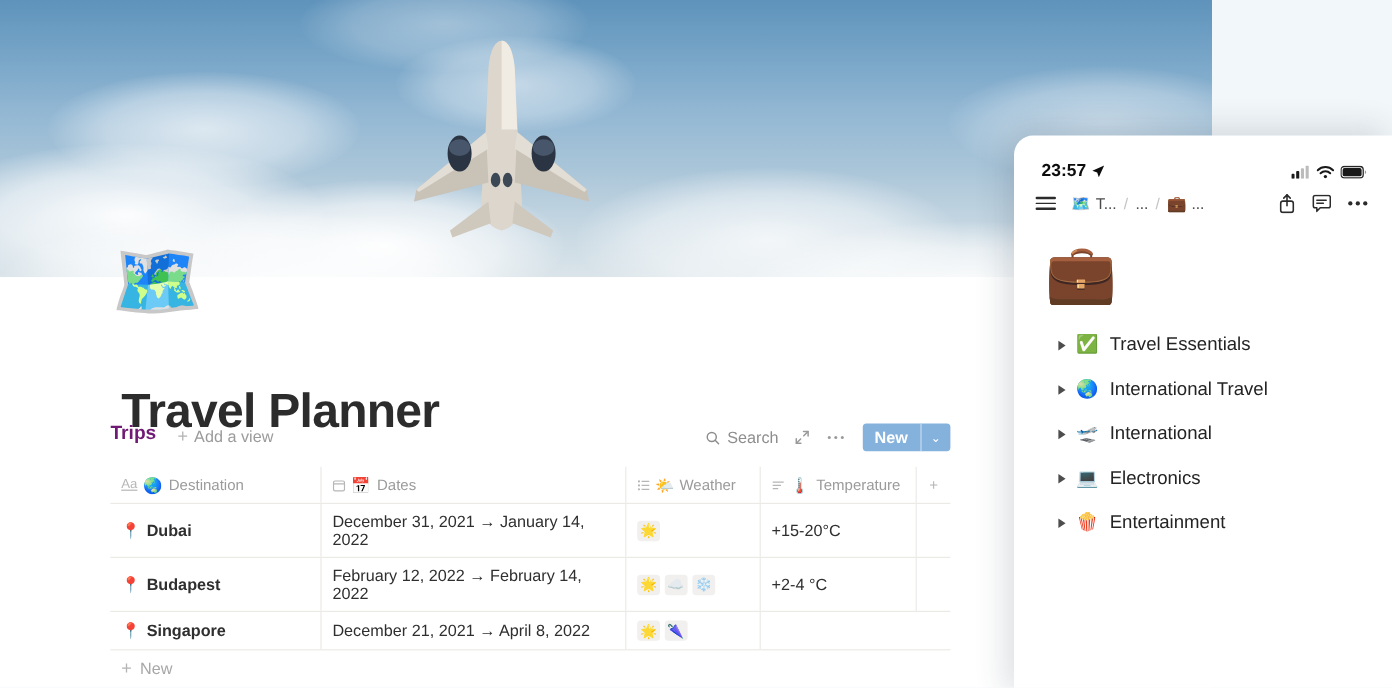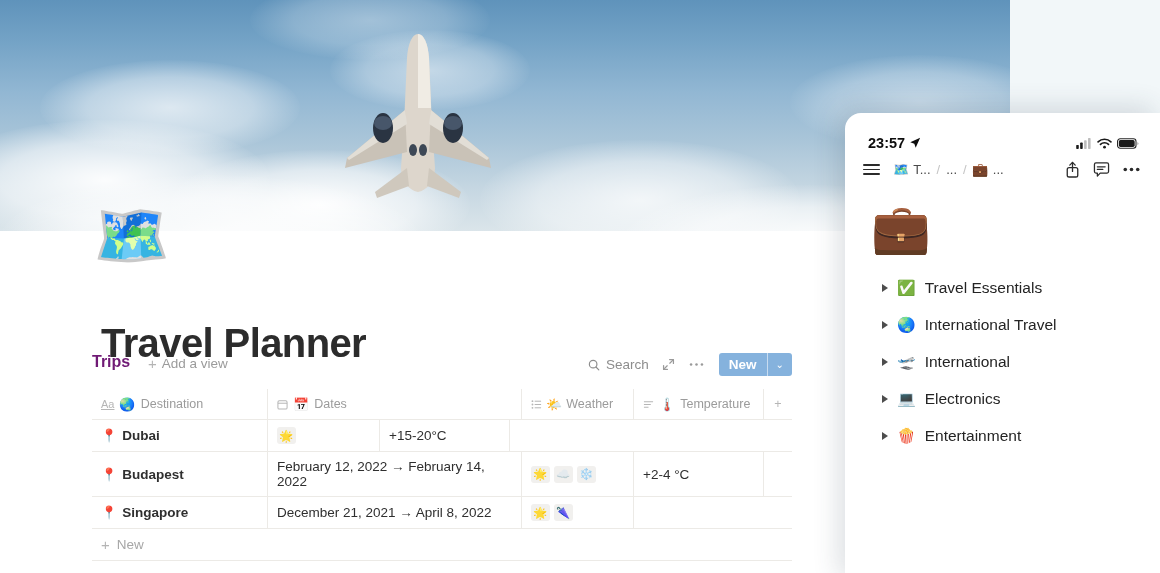--- a/index.html
+++ b/index.html
@@ -442,20 +442,21 @@
             <span>Temperature</span>
           </div>
           <div class="td c-add">+</div>
         </div>
 
         <div class="tr">
           <div class="td c-dest">
             <span class="emoji">📍</span>
             <span class="cell-name">Dubai</span>
           </div>
+          <div class="td c-date">December 31, 2021 → January 14, 2022</div>
           <div class="td c-weather">
             <span class="wx">🌟</span>
           </div>
           <div class="td c-temp">+15-20°C</div>
           <div class="td c-add"></div>
         </div>
 
         <div class="tr">
           <div class="td c-dest">
             <span class="emoji">📍</span>

